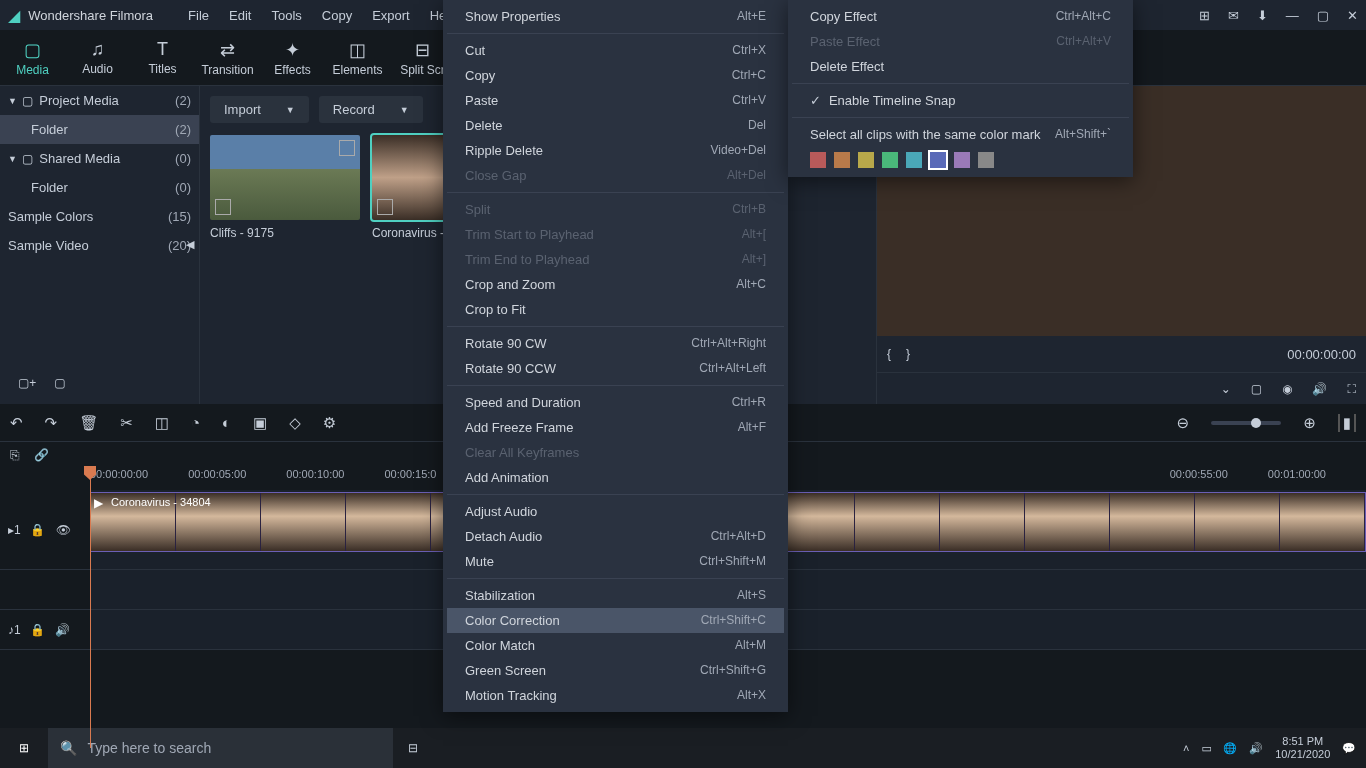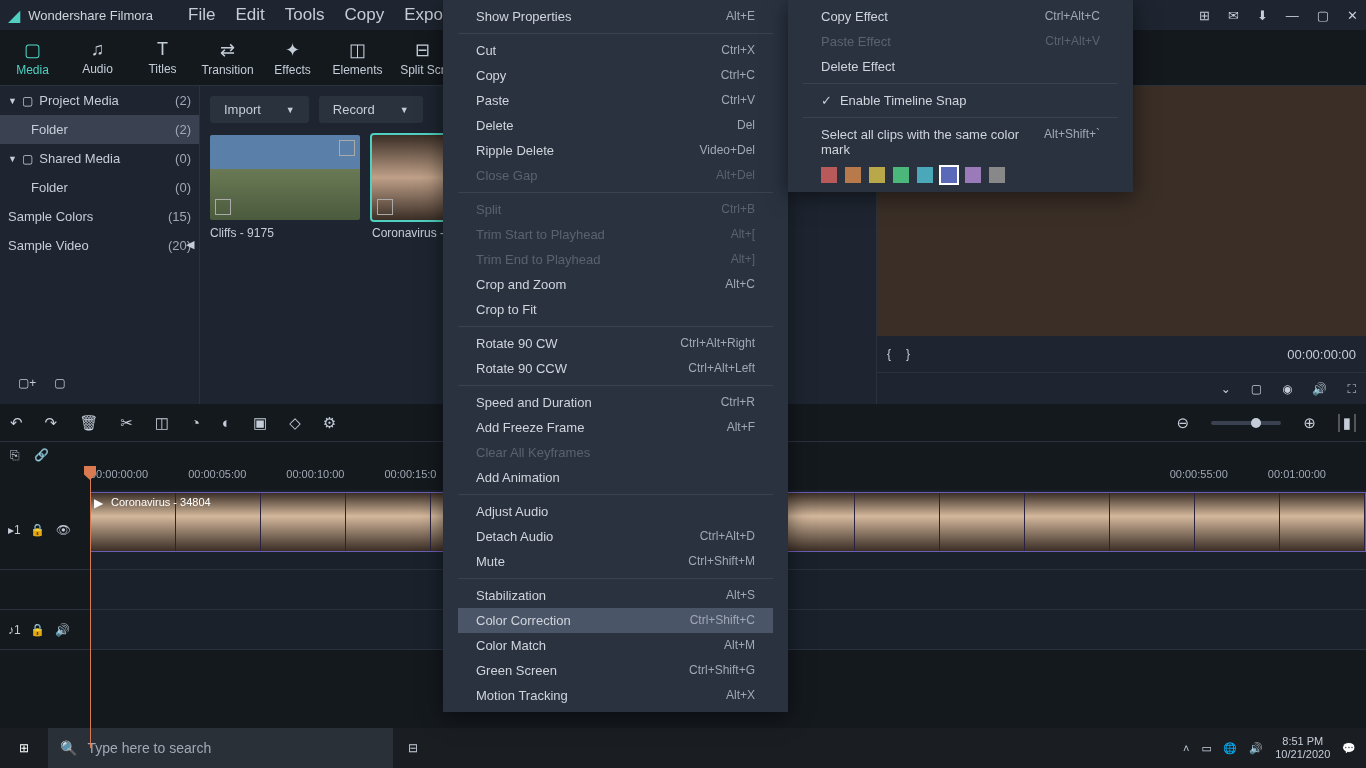--- a/index.html
+++ b/index.html
@@ -1,20 +1,20 @@
 <!DOCTYPE html>
 <html><head>
 <meta charset="utf-8">
 <style>
 * { margin: 0; padding: 0; box-sizing: border-box; font-family: -apple-system, "Segoe UI", Arial, sans-serif; }
 body { width: 1366px; height: 768px; background: #1e2530; color: #c5cdd8; font-size: 12px; overflow: hidden; position: relative; }
 .titlebar { height: 30px; background: #1e2530; display: flex; align-items: center; padding: 0 8px; }
 .titlebar .logo { color: #4fd0c1; margin-right: 8px; font-size: 16px; }
 .titlebar .app-name { color: #d0d5dc; font-size: 13px; margin-right: 25px; }
-.titlebar .menu-item { color: #c5cdd8; padding: 0 10px; cursor: pointer; font-size: 17px; }
+.titlebar .menu-item { color: #c5cdd8; padding: 0 10px; cursor: pointer; font-size: 13px; }
 .titlebar .right-icons { margin-left: auto; display: flex; gap: 18px; align-items: center; }
 .titlebar .right-icons span { color: #c5cdd8; cursor: pointer; font-size: 13px; }
 .toolbar-top { height: 56px; background: #14191e; display: flex; align-items: center; border-bottom: 1px solid #2a323d; }
 .toolbar-top .tab { width: 65px; text-align: center; padding: 6px 0; cursor: pointer; color: #c5cdd8; font-size: 12px; }
 .toolbar-top .tab.active { color: #4fd0c1; }
 .toolbar-top .tab .icon { font-size: 18px; display: block; margin-bottom: 2px; }
 .main-area { display: flex; height: 318px; }
 .sidebar { width: 200px; background: #1e2530; border-right: 1px solid #2a323d; }
 .sidebar-item { display: flex; align-items: center; padding: 7px 8px; cursor: pointer; font-size: 13px; }
 .sidebar-item.selected { background: #3a4252; }
@@ -52,21 +52,21 @@
 .playhead::before { content:''; position:absolute; top:-2px; left:-6px; width:12px; height:14px; background:#d97a50; clip-path: polygon(0 0,100% 0,100% 60%,50% 100%,0 60%); }
 .timeline-tracks { position: relative; }
 .track { height: 80px; display: flex; border-bottom: 1px solid #2a323d; }
 .track.audio { height: 40px; }
 .track-head { width: 90px; display: flex; align-items: center; gap: 10px; padding: 0 8px; background: #14191e; }
 .track-content { flex: 1; position: relative; background: #1a212b; }
 .clip { position: absolute; top: 2px; left: 0; height: 60px; background: #3a3255; border: 1px solid #6b5fb5; width: 100%; overflow:hidden; }
 .clip-label { position: absolute; top: 3px; left: 20px; font-size: 11px; color: #fff; z-index:2; }
 .clip-frames { display:flex; height:100%; }
 .clip-frame { flex:1; background: linear-gradient(180deg,#3a2e26 0%,#d4b89c 40%,#3a2e26 100%); border-right:1px solid #2a2240; }
-.context-menu { position: absolute; background: #2a3240; box-shadow: 0 4px 20px rgba(0,0,0,0.5); z-index: 100; padding: 4px 15px; }
+.context-menu { position: absolute; background: #2a3240; box-shadow: 0 4px 20px rgba(0,0,0,0.5); z-index: 100; padding: 4px 4px; }
 .context-menu.main { left: 443px; top: 0; width: 345px; }
 .context-menu.sub { left: 788px; top: 0; width: 345px; }
 .ctx-item { display: flex; padding: 5px 18px; cursor: pointer; font-size: 13px; color: #d0d5dc; }
 .ctx-item.disabled { color: #5a6270; }
 .ctx-item.highlight { background: #4a5568; }
 .ctx-item .shortcut { margin-left: auto; color: #a0a8b5; font-size: 12px; }
 .ctx-item.disabled .shortcut { color: #5a6270; }
 .ctx-sep { height: 1px; background: #3a4252; margin: 4px 0; }
 .ctx-check { margin-right: 8px; color: #c5cdd8; }
 .color-marks { display: flex; gap: 8px; padding: 5px 18px; }

